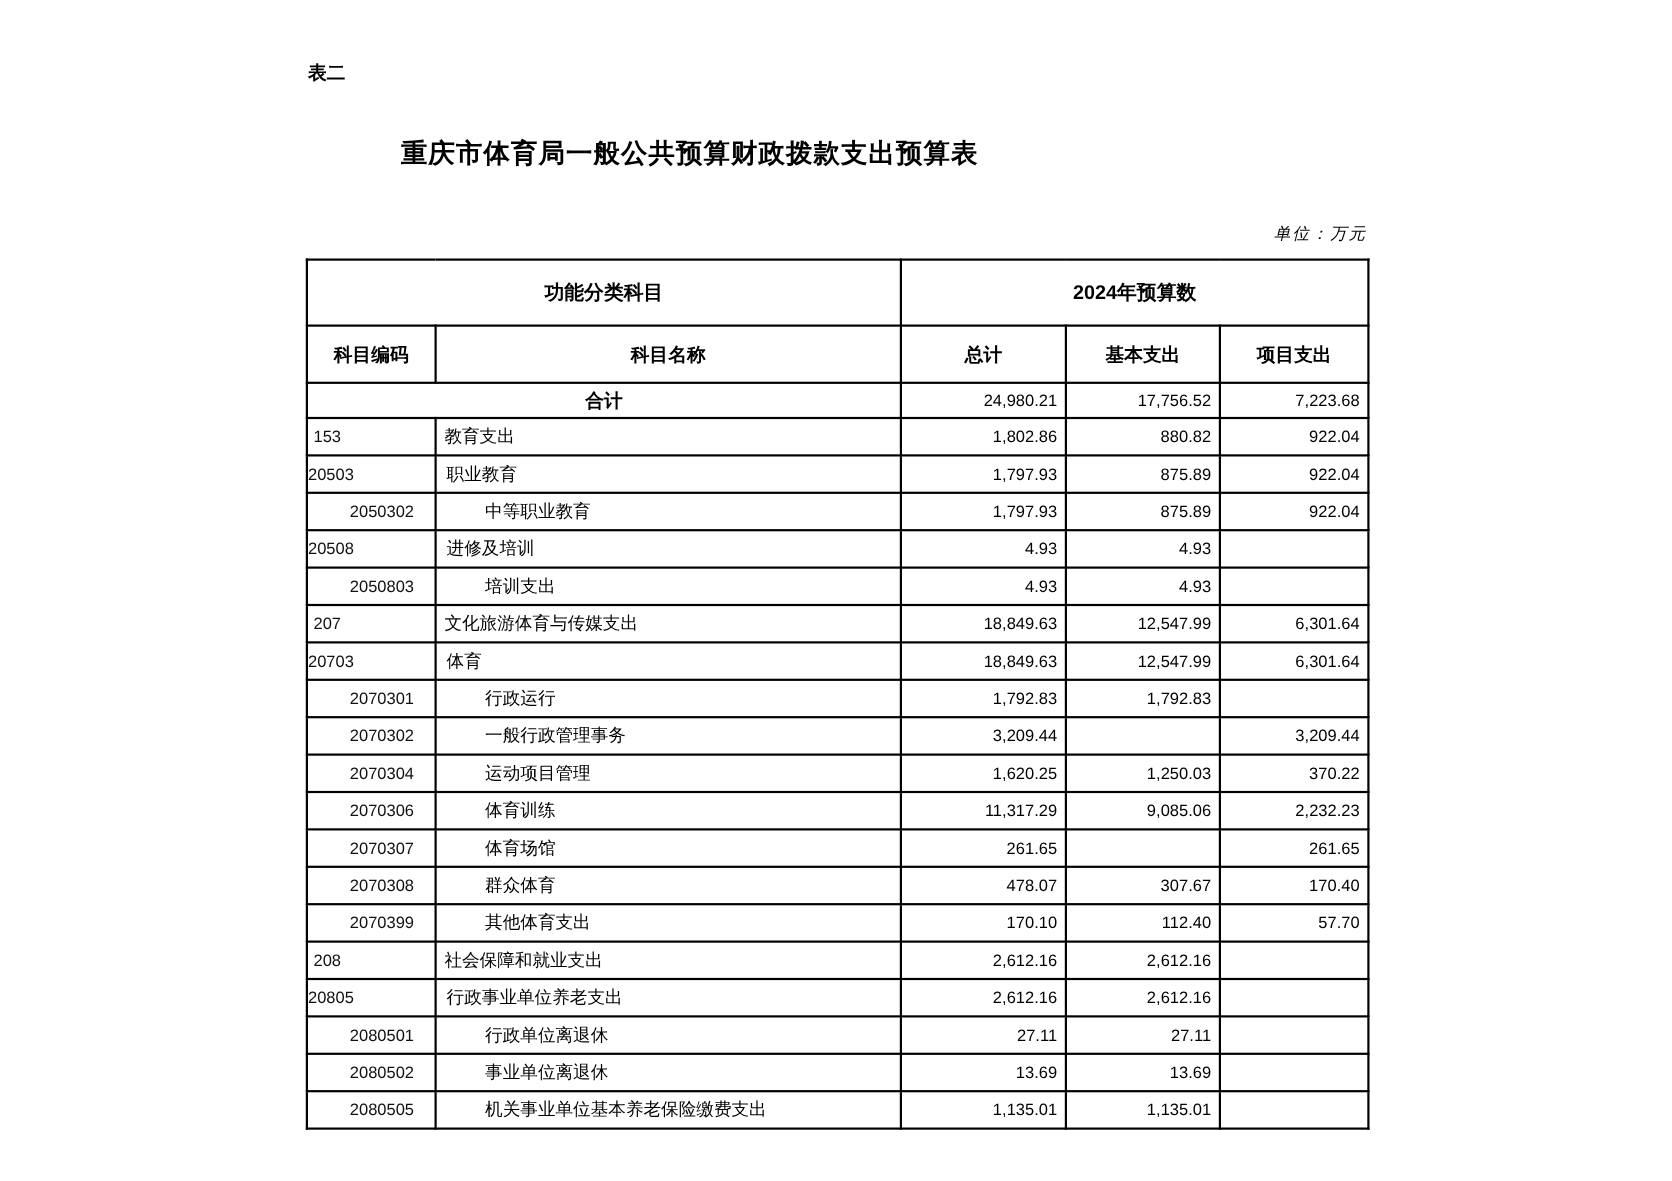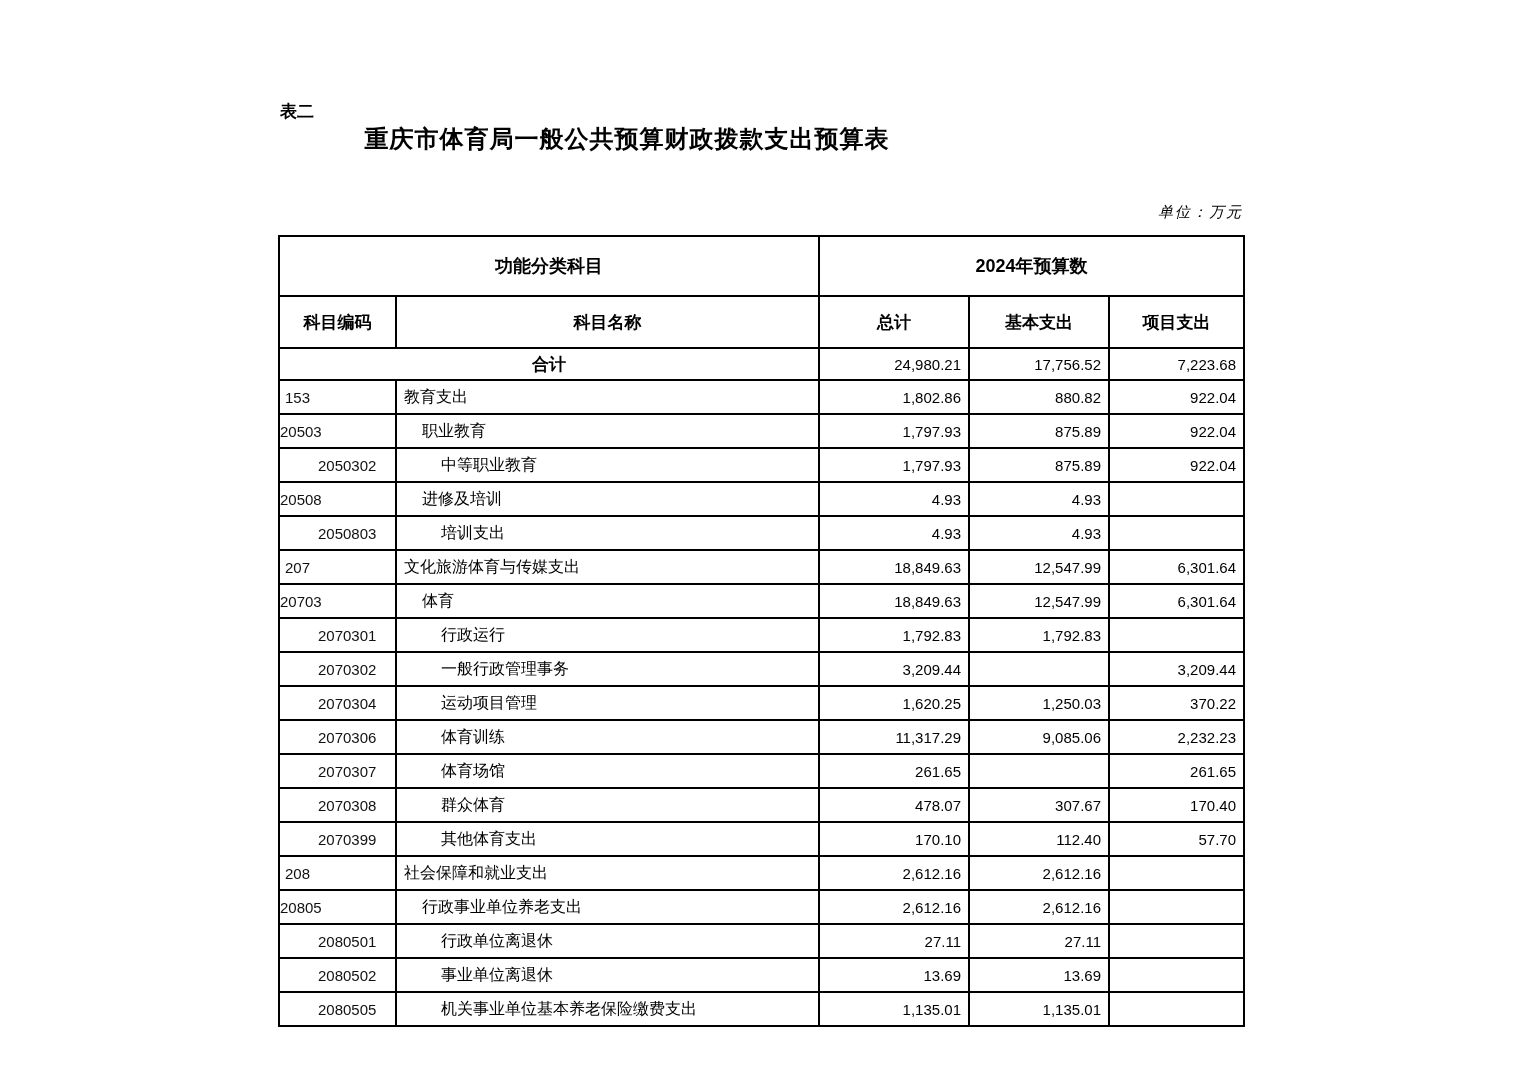--- a/index.html
+++ b/index.html
@@ -8,21 +8,21 @@
     background: #ffffff;
     font-family: "Liberation Sans", sans-serif;
     color: #000;
     overflow: hidden;
   }
   .sheet { position: relative; width: 1520px; height: 1074px; background: #fff; }
 
   .table-label {
     position: absolute; left: 280px; top: 55px;
     font-family: "Liberation Serif", serif;
-    font-size: 17px; font-weight: 600; margin-top: 45px;
+    font-size: 17px; font-weight: 600;
   }
   .doc-title {
     position: absolute; left: 0; top: 123px; width: 1254px;
     text-align: center;
     font-family: "Liberation Serif", serif;
     font-size: 24px; font-weight: bold;
     letter-spacing: 1px;
   }
   .unit-note {
     position: absolute; top: 203px; right: 277px;
@@ -65,21 +65,21 @@
   }
   tr.total-row td.total-label {
     text-align: center; font-size: 17px; font-weight: bold;
     font-family: "DejaVu Sans", sans-serif;
   }
   
   td.code-cell.lv1 { padding-left: 5px;  }
   td.code-cell.lv2 { }
   td.code-cell.lv3 { padding-left: 38px; }
   td.name-cell.lv1 { padding-left: 7px;  }
-  td.name-cell.lv2 { padding-left: 25px; }
+  td.name-cell.lv2 { padding-left: 9px; }
   td.name-cell.lv3 { padding-left: 44px; }
 </style>
 </head>
 <body>
 
 <div class="sheet">
 
   <div class="table-label">表二</div>
 
   <div class="doc-title">重庆市体育局一般公共预算财政拨款支出预算表</div>

